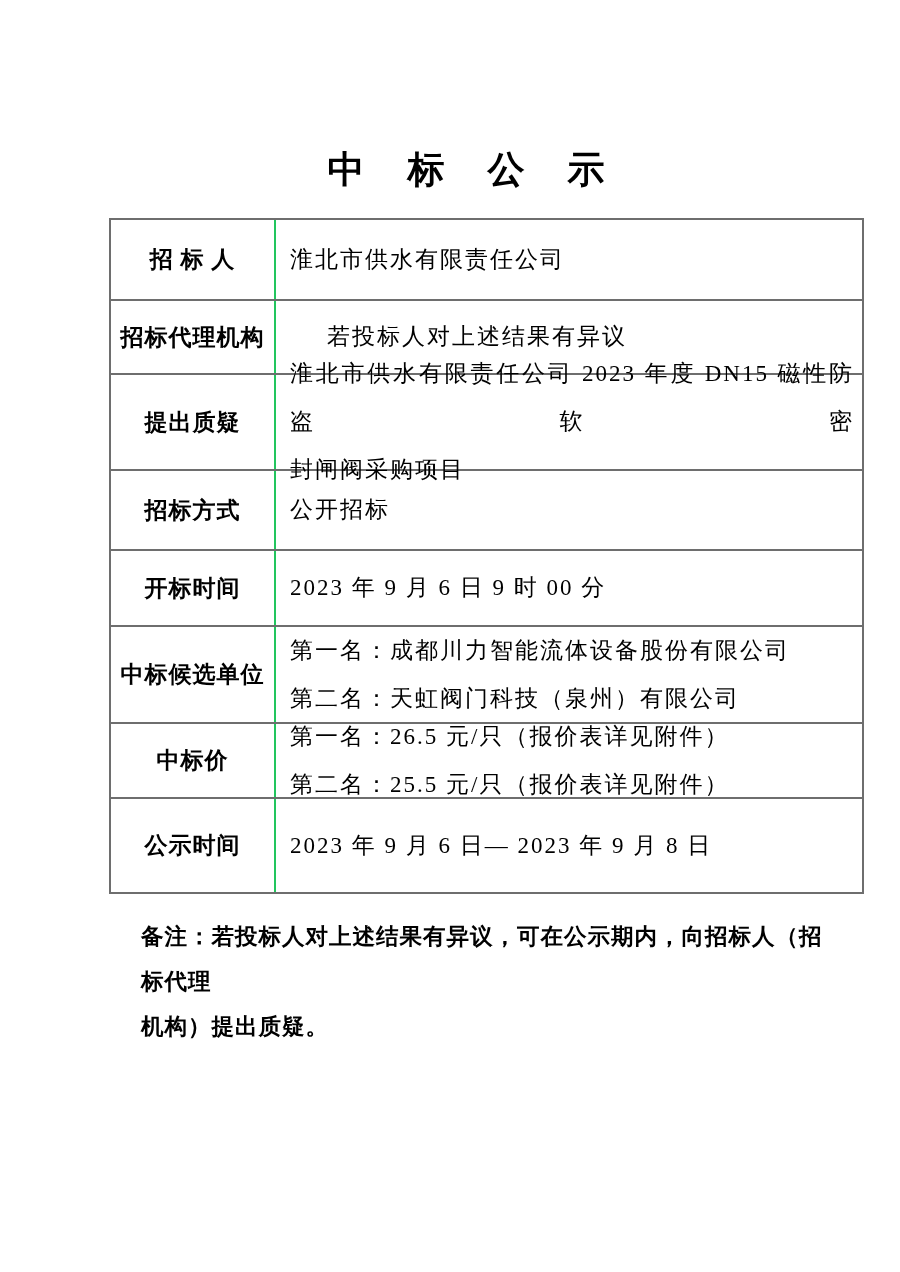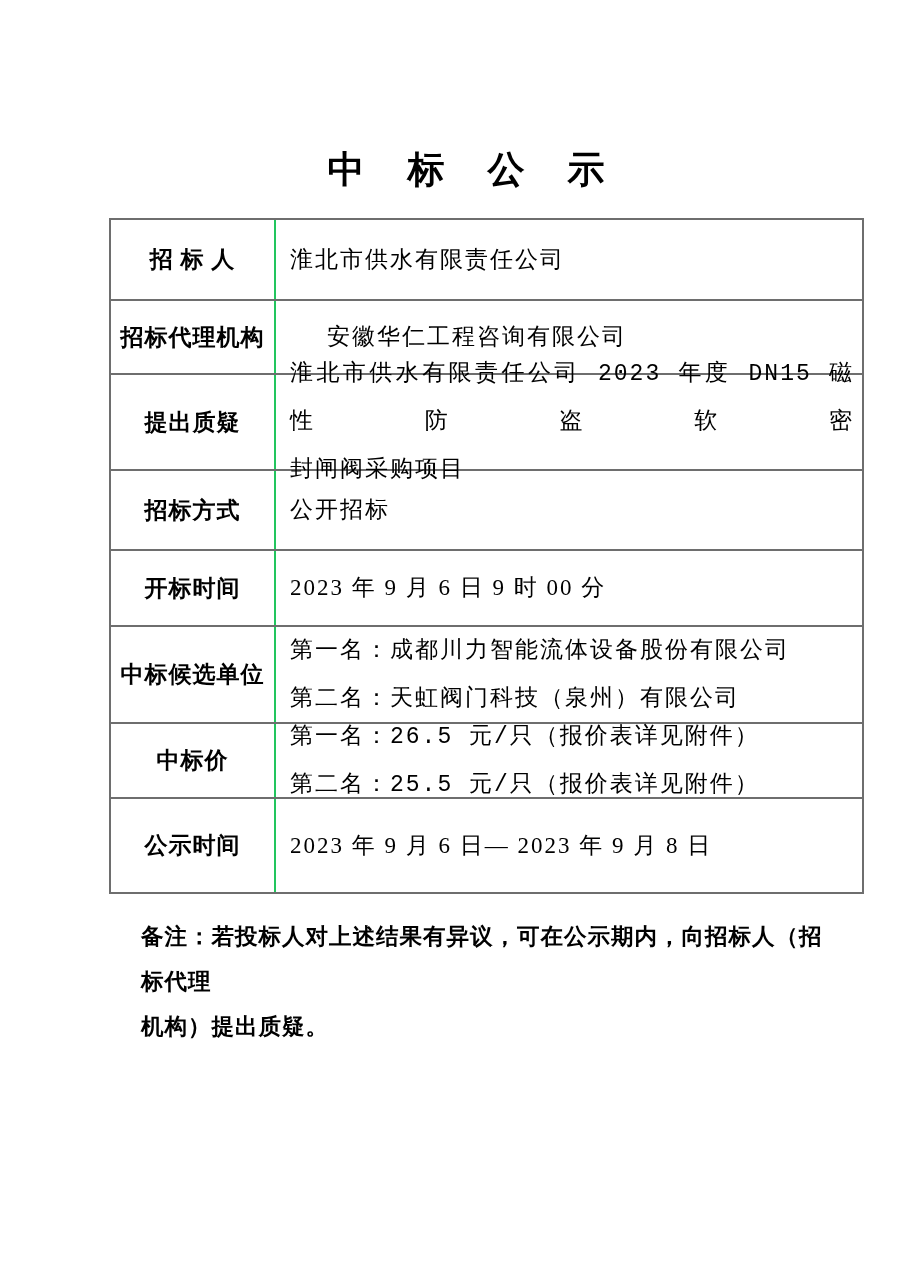--- a/index.html
+++ b/index.html
@@ -62,21 +62,21 @@
   .cell-value {
     flex: 1 1 auto;
     display: flex;
     flex-direction: column;
     justify-content: center;
     padding-left: 14px;
     font-size: 23px;
     letter-spacing: 2px;
     line-height: 34px;
   }
-  .row.tall .value-line { line-height: 48px; font-family: Liberation Mono, monospace; }
+  .row.tall .value-line { line-height: 48px; }
   .value-line.justify-last {
     text-align: justify;
     text-align-last: justify;
     padding-right: 8px;
   }
   .note {
     margin: 20px 0 0 125px;
     width: 690px;
     font-weight: bold;
     font-size: 22.5px;
@@ -97,21 +97,21 @@
     <div class="row">
       <div class="cell-label">招 标 人</div>
       <div class="cell-value">
         <div class="value-line">淮北市供水有限责任公司</div>
       </div>
     </div>
 
     <div class="row">
       <div class="cell-label">招标代理机构</div>
       <div class="cell-value">
-        <div class="value-line">安徽华仁工程咨询有限公司</div>
+        <div class="value-line">若投标人对上述结果有异议</div>
       </div>
     </div>
 
     <div class="row tall">
       <div class="cell-label">提出质疑</div>
       <div class="cell-value">
         <div class="value-line justify-last">淮北市供水有限责任公司 2023 年度 DN15 磁性防盗软密</div>
         <div class="value-line">封闸阀采购项目</div>
       </div>
     </div>

